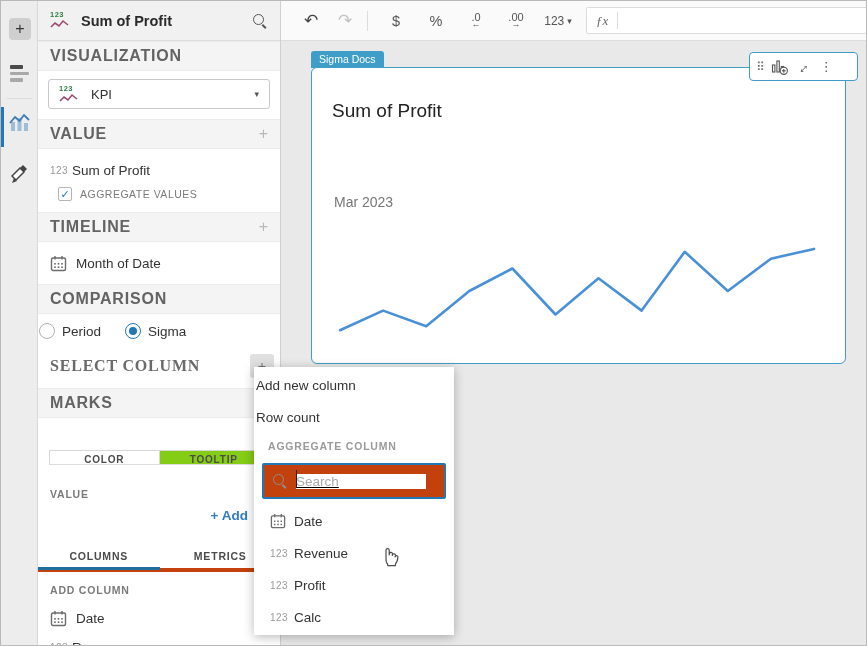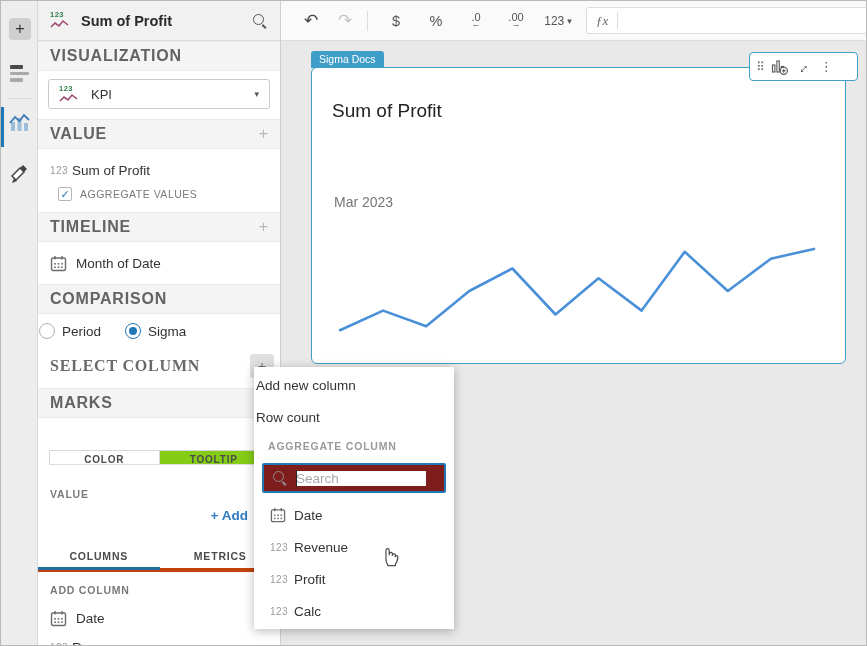--- a/index.html
+++ b/index.html
@@ -111,21 +111,21 @@
   .drag-dots { font-size:12px; letter-spacing:-1px; color:#707070; }
   .maximize { display:inline-block; transform:rotate(-45deg); font-size:14px; }
   .kebab { margin-left:4px; font-size:13px; }
 
   
   .dropdown { position:absolute; left:253px; top:366px; width:200px; background:#fff; z-index:5;
               box-shadow:0 2px 10px rgba(0,0,0,.28); padding:2px 0 2px 0; }
   .dd-item { height:32px; display:flex; align-items:center; padding:0 2px; font-size:13.5px; color:#333; cursor:pointer; }
   .dd-label { height:26px; display:flex; align-items:center; padding:0 14px; font-size:10.5px; font-weight:700; color:#9a9a9a; letter-spacing:.8px; }
   .dd-search-wrap { padding:4px 8px 6px 8px; }
-  .dd-search { position:relative; height:30px; border:2px solid #2178b5; border-radius:2px; background:#7f1d1d; display:flex; align-items:center; padding-left:8px; }
+  .dd-search { position:relative; height:36px; border:2px solid #2178b5; border-radius:2px; background:#c2410c; display:flex; align-items:center; padding-left:8px;text-decoration:underline; }
   .dd-search input { border:none; outline:none; font-size:13.5px; color:#333; width:130px; margin-left:8px; }
   .dd-search input::placeholder { color:#a9a9a9; }
   .dd-caret-bar { position:absolute; left:32px; top:5px; width:1px; height:17px; background:#222; }
   .dd-col { height:32px; display:flex; align-items:center; padding:0 16px; font-size:13.5px; color:#333; cursor:pointer; }
   .dd-col .num-ic { width:24px; }
   .dd-col .cal-ic { margin-right:8px; }
 
   .hand-cursor { position:absolute; left:378px; top:545px; z-index:6; }
 </style>
 </head>

